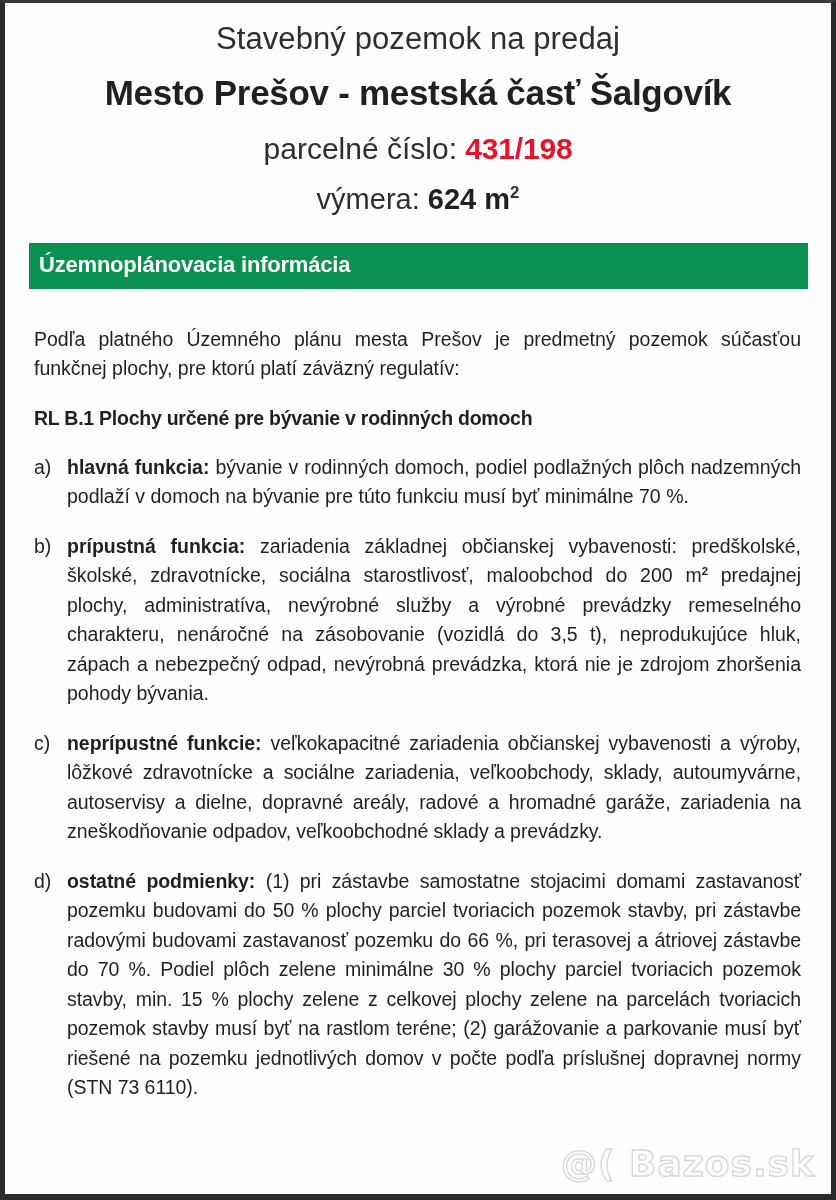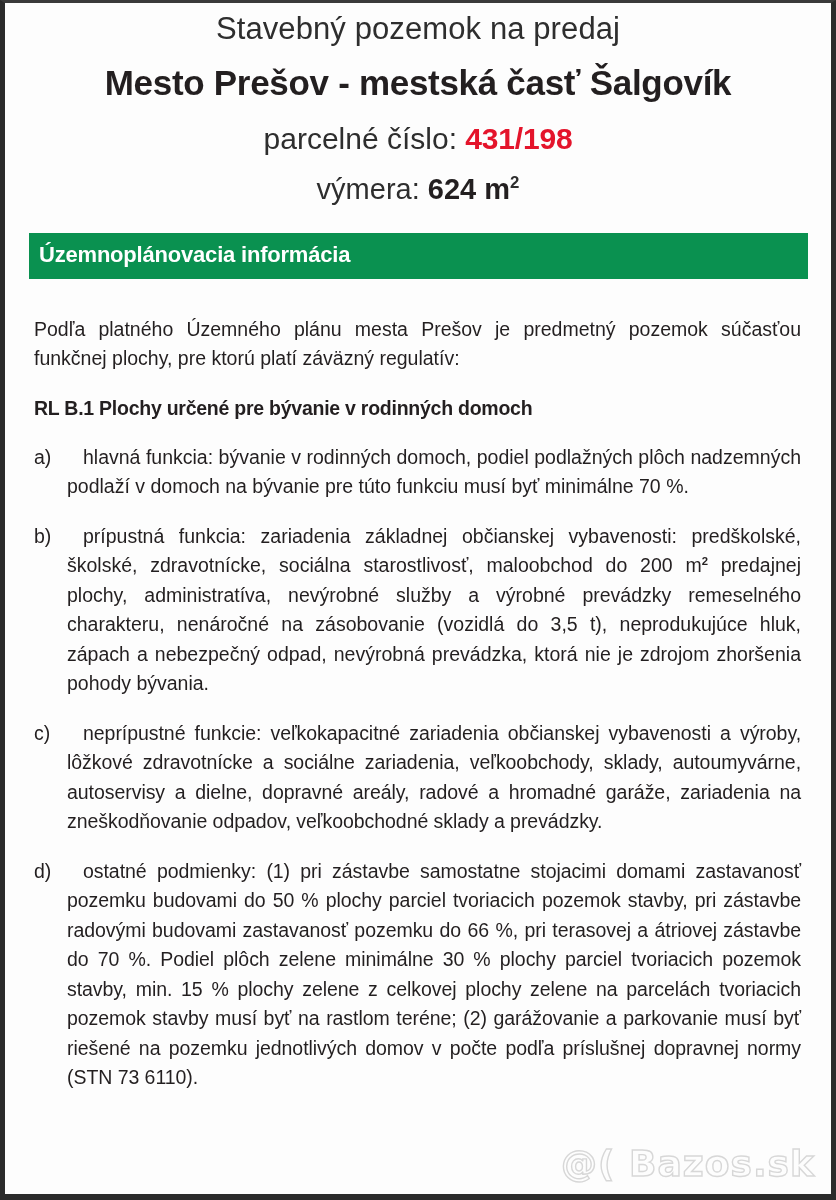--- a/index.html
+++ b/index.html
@@ -32,21 +32,21 @@
     position: relative;
     width: 100%;
     height: 100%;
     background: #fdfdfd;
     overflow: hidden;
   }
 
   
   .header {
     text-align: center;
-    padding-top: 8px;
+    padding-top: 18px;
   }
   .title-line-1 {
     font-size: 31px;
     font-weight: 400;
     letter-spacing: 0.1px;
     line-height: 1.18;
     color: #2e2e2e;
   }
   .title-line-2 {
     font-size: 35px;
@@ -131,22 +131,21 @@
   .item:last-child { margin-bottom: 0; }
   .marker {
     position: absolute;
     left: 0;
     top: 0;
     font-size: 19.5px;
     line-height: 29.5px;
     color: #231f20;
   }
   .lead {
-    font-weight: 400;
-    margin-left: 16px;
+    font-weight: 700;
   }
   .item .para { text-align: justify; }
   .item.tight .para { letter-spacing: -0.05px; }
 
   
   .watermark {
     position: absolute;
     right: 16px;
     bottom: 10px;
     font-size: 36px;

